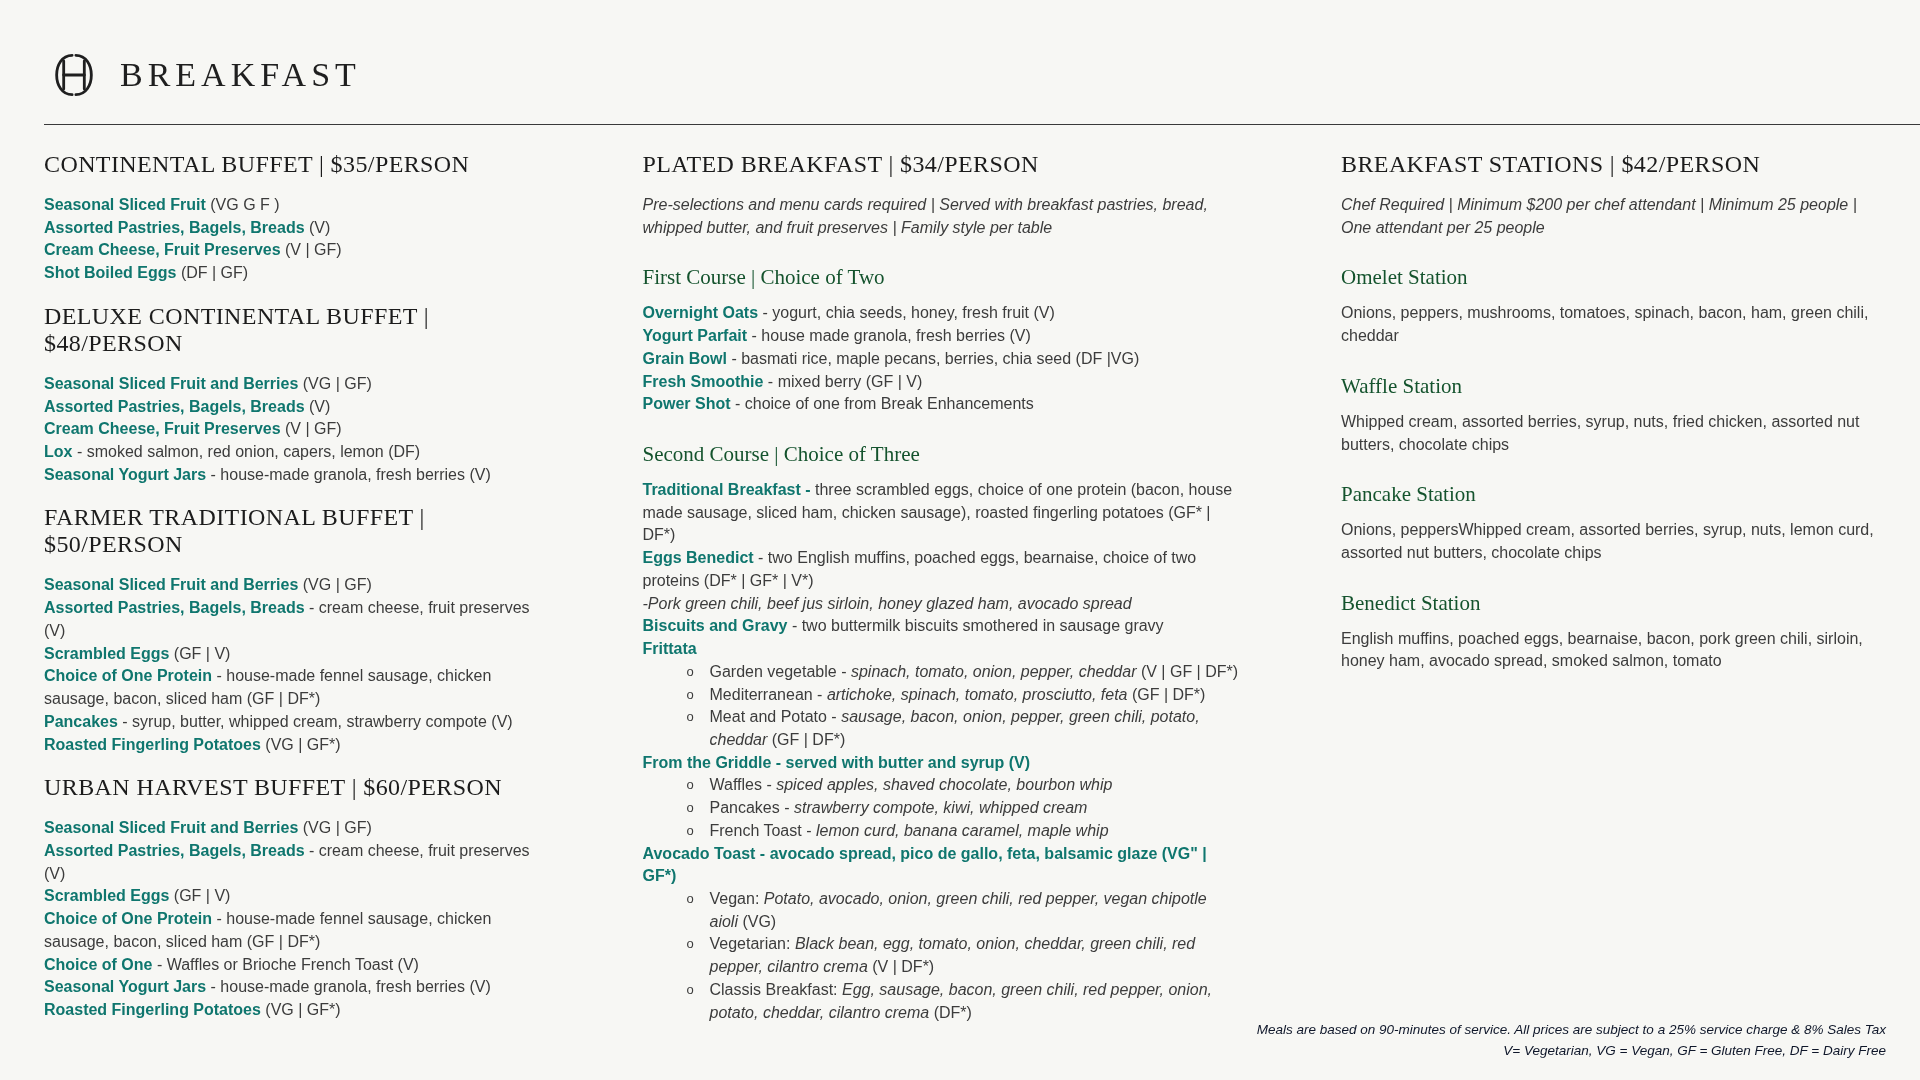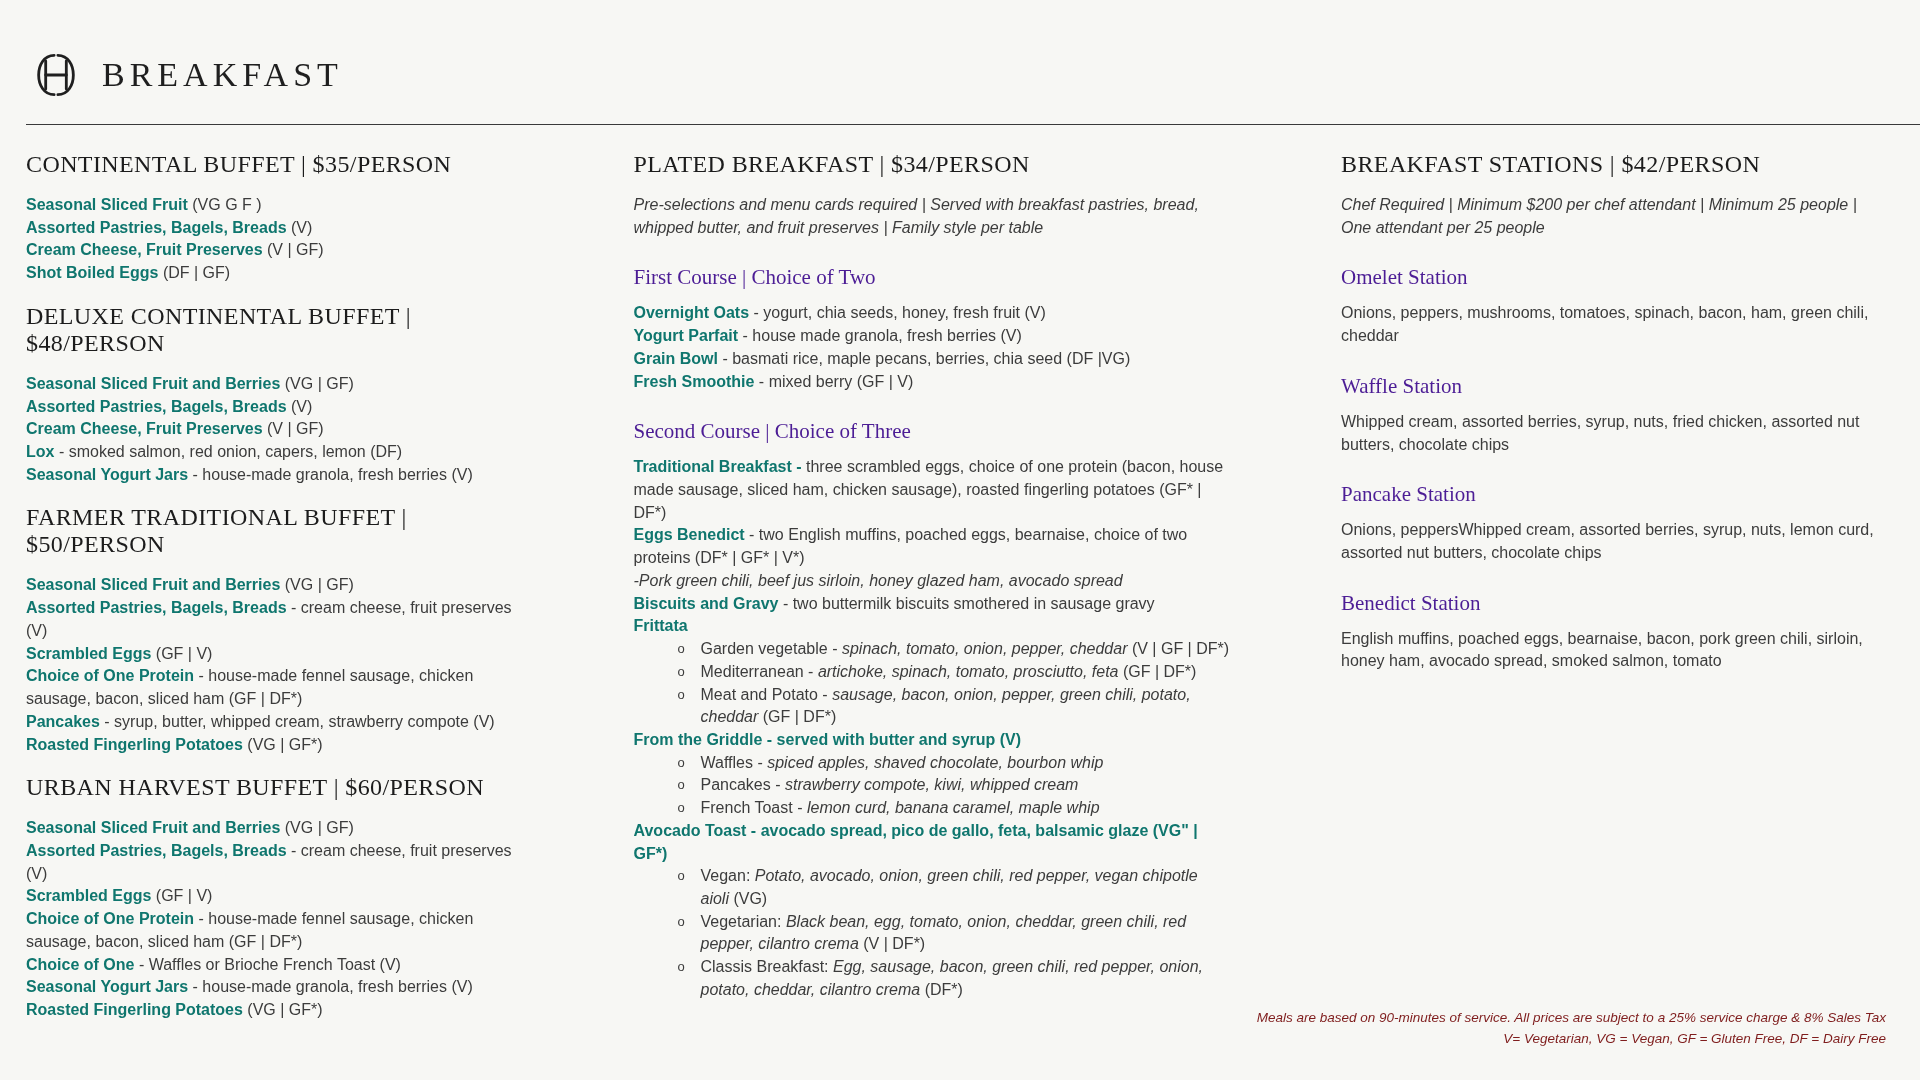--- a/index.html
+++ b/index.html
@@ -4,21 +4,21 @@
 <style>
   * { margin:0; padding:0; box-sizing:border-box; }
   html, body { width:1920px; height:1080px; }
   body {
     background:#f7f7f4;
     font-family:"Liberation Sans", sans-serif;
     color:#3c3c3c;
     position:relative;
     overflow:hidden;
   }
-  .page { padding:52px 0 0 26px; height:100%; position:relative; }
+  .page { padding:52px 0 0 44px; height:100%; position:relative; }
 
   header.masthead { display:flex; align-items:center; gap:16px; }
   .logo { display:inline-flex; }
   .logo svg { width:60px; height:46px; }
   h1.title {
     font-family:"Liberation Serif", "DejaVu Serif", serif;
     font-weight:400;
     font-size:34px;
     letter-spacing:5px;
     color:#1f1f1f;
@@ -43,46 +43,46 @@
     font-weight:400;
     font-size:24px;
     letter-spacing:0.4px;
     color:#1c1c1c;
     margin-bottom:16px;
   }
   .subheading {
     font-family:"Liberation Serif", "DejaVu Serif", serif;
     font-weight:400;
     font-size:21px;
-    color:#4c1d95;
+    color:#14532d;
     margin:26px 0 12px;
   }
   .item, .text, .intro, .bullet {
     font-size:16px;
     line-height:1.42;
     color:#3c3c3c;
   }
   .intro { font-style:italic; margin-bottom:14px; }
   .text { margin-bottom:6px; }
   .bullet { position:relative; padding-left:67px; }
   .bullet .marker {
     position:absolute; left:44px; top:0;
     font-size:13px; line-height:22px;
   }
   span.b { font-weight:700; color:#0f766e; }
   span.i { font-style:italic; }
 
   footer.pagefoot {
     position:absolute;
-    right:34px; bottom:30px;
+    right:34px; bottom:18px;
     text-align:right;
     font-style:italic;
     font-size:13.5px;
     line-height:1.55;
-    color:#7f1d1d;
+    color:#0f172a;
   }
 </style>
 </head>
 <body>
 
 <div class="page">
 
   <header class="masthead">
     <span class="logo">
       <svg viewBox="0 0 64 48" aria-hidden="true">
@@ -139,20 +139,21 @@
       </div>
       <div class="col">
         <section class="section">
           <h2 class="section-heading">PLATED BREAKFAST | $34/PERSON</h2>
           <p class="intro"><span class="i">Pre-selections and menu cards required | Served with breakfast pastries, bread, whipped butter, and fruit preserves | Family style per table</span></p>
           <h3 class="subheading">First Course | Choice of Two</h3>
           <p class="item"><span class="b ">Overnight Oats</span><span> - yogurt, chia seeds, honey, fresh fruit (V)</span></p>
           <p class="item"><span class="b ">Yogurt Parfait</span><span> - house made granola, fresh berries (V)</span></p>
           <p class="item"><span class="b ">Grain Bowl</span><span> - basmati rice, maple pecans, berries, chia seed (DF |VG)</span></p>
           <p class="item"><span class="b ">Fresh Smoothie</span><span> - mixed berry (GF | V)</span></p>
+          <p class="item"><span class="b ">Power Shot</span><span> - choice of one from Break Enhancements</span></p>
           <h3 class="subheading">Second Course | Choice of Three</h3>
           <p class="item"><span class="b ">Traditional Breakfast -</span><span> three scrambled eggs, choice of one protein (bacon, house made sausage, sliced ham, chicken sausage), roasted fingerling potatoes (GF* | DF*)</span></p>
           <p class="item"><span class="b ">Eggs Benedict</span><span> - two English muffins, poached eggs, bearnaise, choice of two proteins (DF* | GF* | V*)</span></p>
           <p class="item"><span class="i"> -Pork green chili, beef jus sirloin, honey glazed ham, avocado spread</span></p>
           <p class="item"><span class="b ">Biscuits and Gravy</span><span> - two buttermilk biscuits smothered in sausage gravy</span></p>
           <p class="item"><span class="b ">Frittata</span></p>
           <p class="bullet"><span class="marker">o</span><span>Garden vegetable - </span><span class="i">spinach, tomato, onion, pepper, cheddar</span><span> (V | GF | DF*)</span></p>
           <p class="bullet"><span class="marker">o</span><span>Mediterranean - </span><span class="i">artichoke, spinach, tomato, prosciutto, feta</span><span> (GF | DF*)</span></p>
           <p class="bullet"><span class="marker">o</span><span>Meat and Potato - </span><span class="i">sausage, bacon, onion, pepper, green chili, potato, cheddar</span><span> (GF | DF*)</span></p>
           <p class="item"><span class="b ">From the Griddle - served with butter and syrup (V)</span></p>

